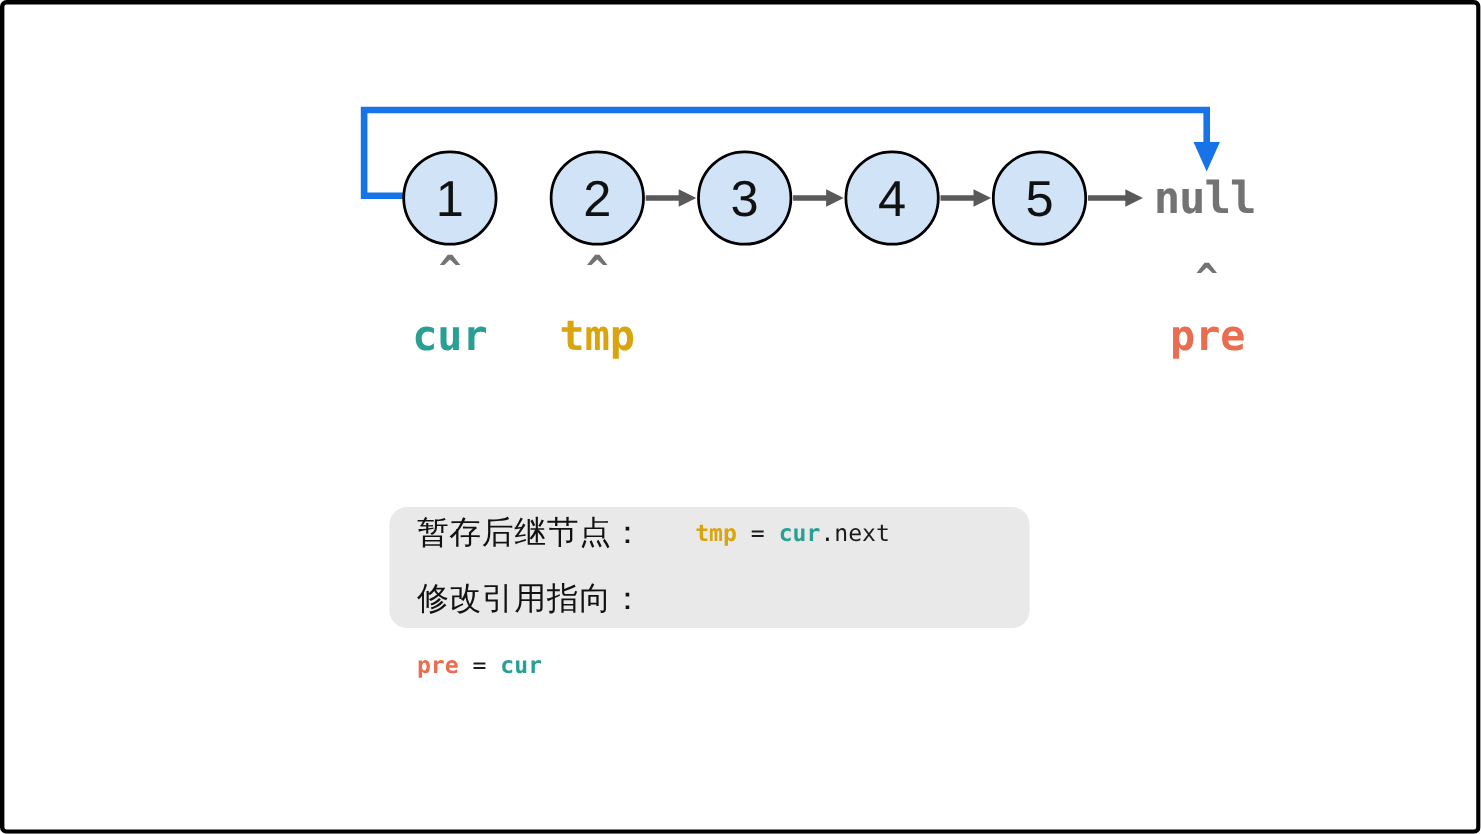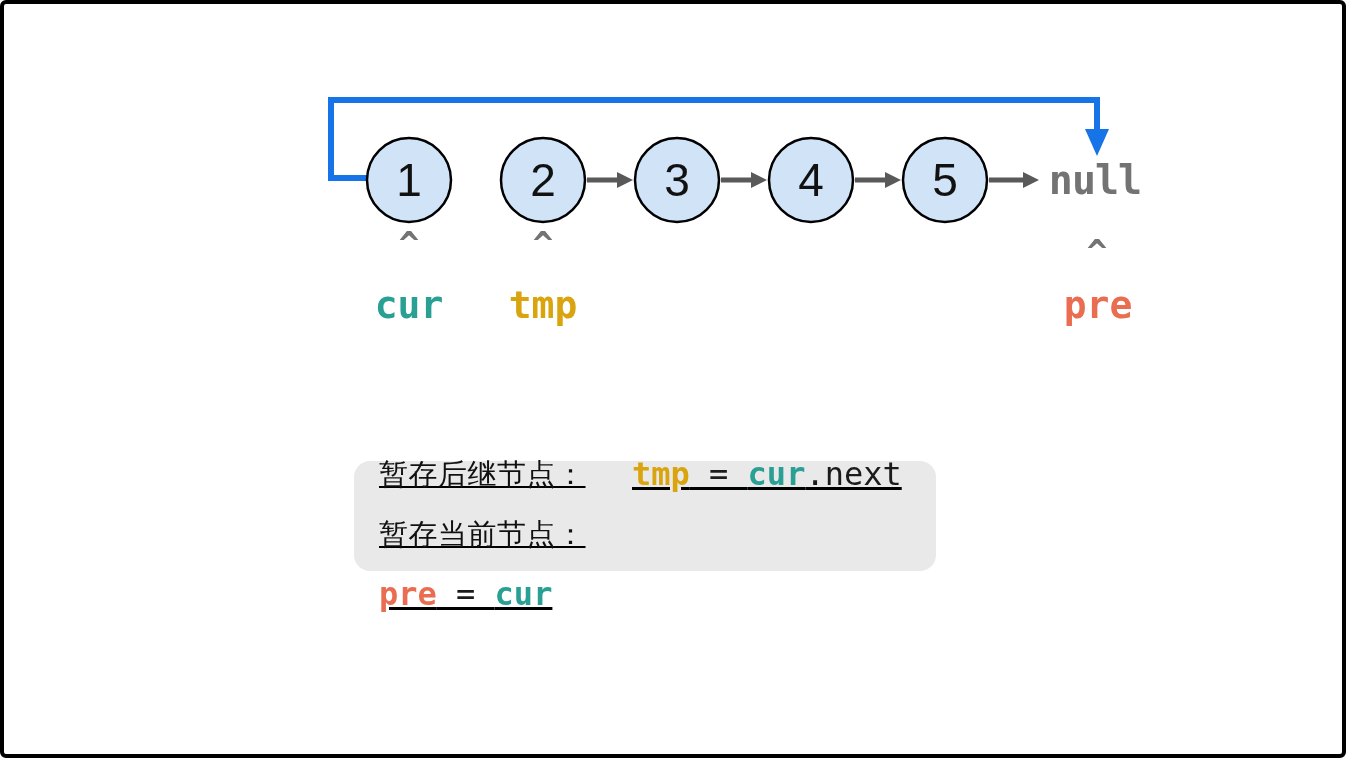--- a/index.html
+++ b/index.html
@@ -65,35 +65,35 @@
     width: 582px;
     height: 110px;
     background: #e9e9e9;
     border-radius: 16px;
     z-index: 0;
   }
   .step-row {
     position: relative;
     z-index: 1;
     display: flex;
+    align-items: center;
     height: 60px;
     padding-left: 29px;
-    text-decoration: underline;
   }
   .zh {
     display: inline-block;
     width: 253px;
     font-size: 29px;
     color: #111111;
     letter-spacing: 0.5px;
     white-space: nowrap;
   }
   .code {
     font-family: "DejaVu Sans Mono", monospace;
-    font-size: 32px;
+    font-size: 21px;
     white-space: pre;
   }
   .tok-teal  { color: #2aa094; font-weight: bold; }
   .tok-gold  { color: #d9a40d; font-weight: bold; }
   .tok-red   { color: #ea6d51; font-weight: bold; }
   .tok-plain { color: #1b1b1b; font-weight: normal; }
 </style>
 </head>
 <body>
 
@@ -155,21 +155,21 @@
 
   <div class="steps">
     <div class="hl-bg"></div>
 
     <div class="step-row">
       <span class="zh">暂存后继节点：</span>
       <span class="code"><span class="tok-gold">tmp</span><span class="tok-plain"> = </span><span class="tok-teal">cur</span><span class="tok-plain">.next</span></span>
     </div>
 
     <div class="step-row">
-      <span class="zh">暂存当前节点：</span>
+      <span class="zh">修改引用指向：</span>
     </div>
 
     <div class="step-row">
       <span class="code"><span class="tok-red">pre</span><span class="tok-plain"> = </span><span class="tok-teal">cur</span></span>
     </div>
 
     <div class="step-row">
     </div>
   </div>
 

